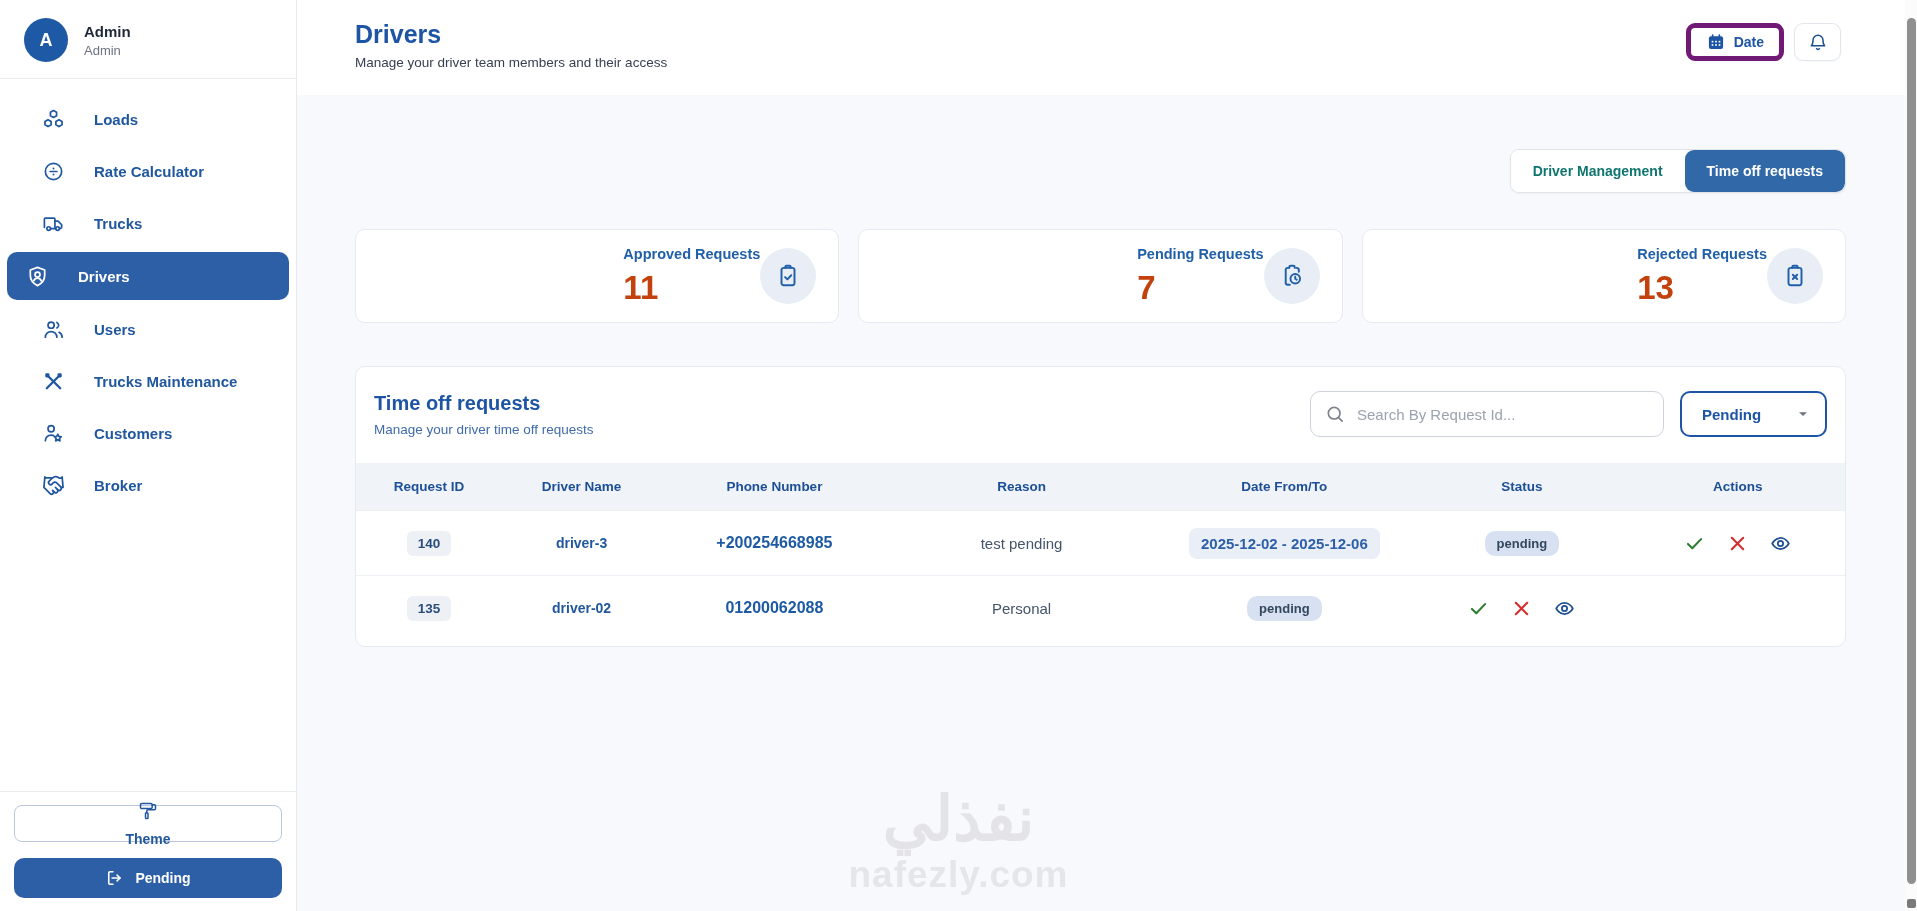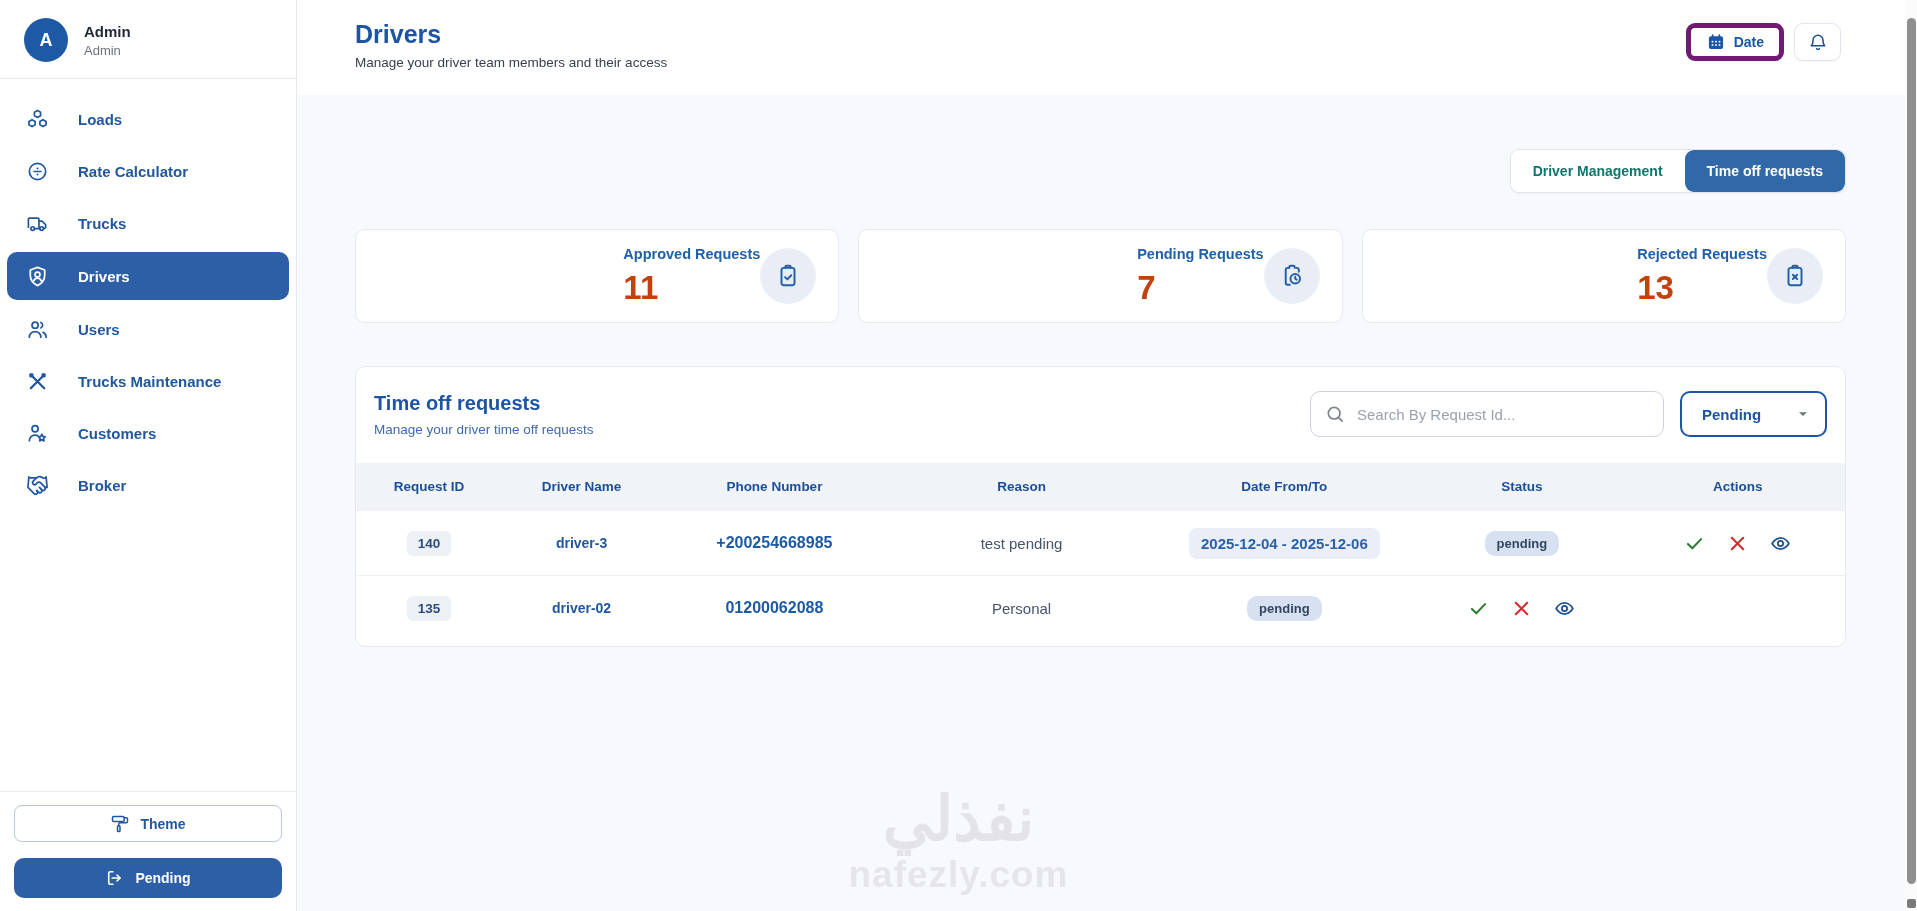--- a/index.html
+++ b/index.html
@@ -10,32 +10,32 @@
   
   .sidebar { width:297px; min-width:297px; height:100%; background:#fff;
     border-right:1px solid #e7e9ee; display:flex; flex-direction:column; position:relative; z-index:3; }
   .user { display:flex; align-items:center; gap:16px; padding:18px 24px 16px; }
   .avatar { width:44px; height:44px; border-radius:50%; background:#1d59a5; color:#fff;
     display:flex; align-items:center; justify-content:center; font-size:18px; font-weight:700; }
   .user-name { font-size:15px; font-weight:700; color:#1f2937; }
   .user-role { font-size:13px; color:#6b7280; margin-top:3px; }
   .sidebar-divider { height:1px; background:#e8eaed; }
   .nav { padding-top:14px; flex:1; }
-  .nav-item { display:flex; align-items:center; height:52px; padding-left:26px;
+  .nav-item { display:flex; align-items:center; height:52px; padding-left:42px;
     color:#21579e; cursor:pointer; }
   .nav-icon { width:24px; height:24px; margin-right:28px; display:flex; align-items:center; }
   .nav-icon svg { width:23px; height:23px; }
   .nav-label { font-size:15px; font-weight:700; }
   .nav-item.active { background:#2d5fa6; color:#fff; margin:3px 7px; height:48px;
     padding-left:19px; border-radius:10px; }
   .sidebar-bottom { border-top:1px solid #e8eaed; padding:13px 14px 13px; display:flex;
     flex-direction:column; gap:16px; }
   .btn-theme { display:flex; align-items:center; justify-content:center; gap:10px;
     height:37px; border:1px solid #b9c6dd; border-radius:8px; background:#fff;
-    color:#21579e; font-size:14px; font-weight:700; cursor:pointer; }
+    color:#21579e; font-size:14px; font-weight:700; cursor:pointer;flex-direction:column; }
   .btn-logout { display:flex; align-items:center; justify-content:center; gap:10px;
     height:40px; border:none; border-radius:10px; background:#2d5fa6; color:#fff;
     font-size:14px; font-weight:700; cursor:pointer; }
   .btn-theme svg, .btn-logout svg { width:20px; height:20px; }
 
   
   .main { flex:1; display:flex; flex-direction:column; background:#f8f9fc; }
   .topbar { height:95px; background:#fff; display:flex; justify-content:space-between;
     padding:20px 76px 0 58px; }
   .page-title { font-size:25px; font-weight:700; color:#1d55a4; }
@@ -379,21 +379,21 @@
             <div class="td">
                 <span class="driver-name">driver-3</span>
               </div>
             <div class="td">
                 <span class="phone">+200254668985</span>
               </div>
             <div class="td">
                 <span class="reason">test pending</span>
               </div>
             <div class="td">
-                <span class="badge-date">2025-12-04 - 2025-12-06</span>
+                <span class="badge-date">2025-12-02 - 2025-12-06</span>
               </div>
             <div class="td">
                 <span class="badge-status">pending</span>
               </div>
             <div class="td actions">
               <button class="action-btn act-approve">
                 <svg viewBox="0 0 24 24" fill="none" stroke="currentColor" stroke-width="2.4" stroke-linecap="round" stroke-linejoin="round">
                     <path d="m4.5 12.5 5 5L19.5 7"></path>
                   </svg>
               </button>

